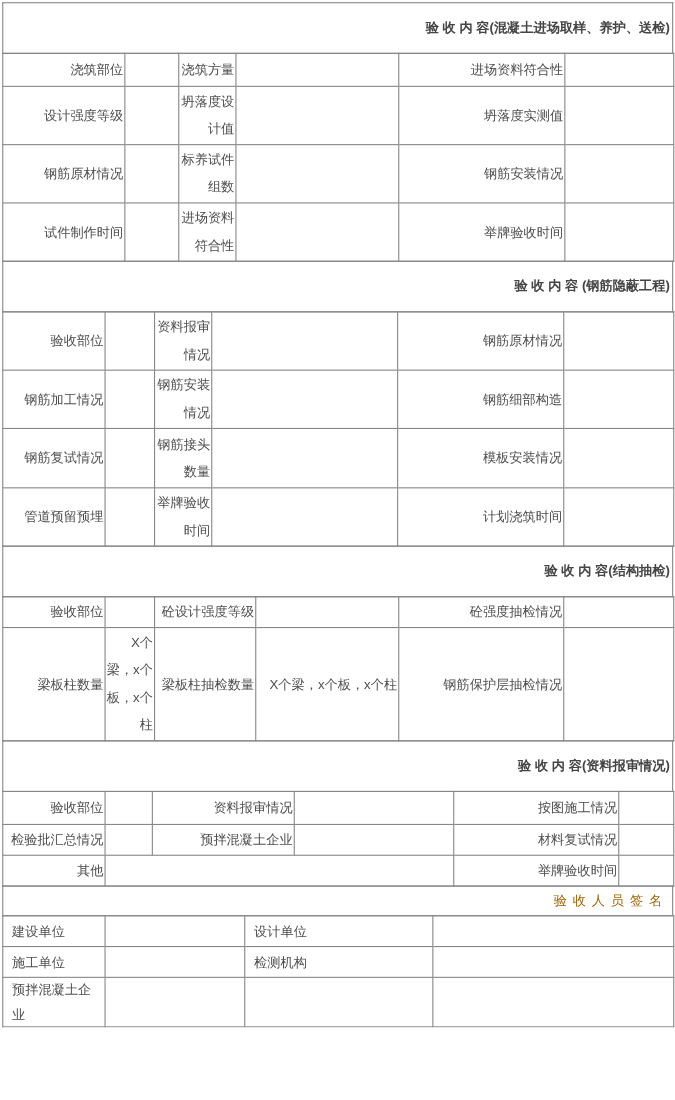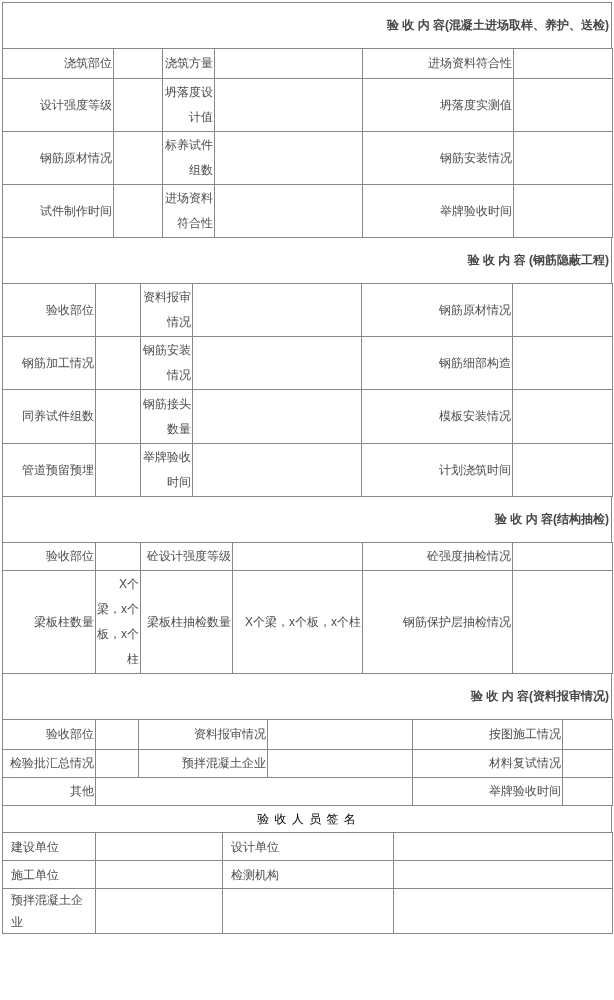--- a/index.html
+++ b/index.html
@@ -7,21 +7,21 @@
   .sheet { width:610px; margin:2px auto 0 2px; background:#fff; }
   table { border-collapse:collapse; table-layout:fixed; width:610px; margin-top:-1px; }
   .sheet table:first-child { margin-top:0; }
   td { border:1px solid #878787; font-size:12px; padding:0; vertical-align:middle;
        overflow:hidden; word-break:break-all; }
   .lbl  { text-align:right; line-height:25px; padding:1px 1px; }
   .val  { padding:0 2px; }
   .lft  { text-align:left; padding:0 8px; line-height:22px; }
   .para { text-align:left; line-height:27px; padding:2px 10px; }
   .hdr td { text-align:right; font-weight:bold; color:#454545; padding:14px 2px; }
-  .sigttl td { text-align:center; padding:0 8px; letter-spacing:1px; color:#000000; }
+  .sigttl td { text-align:right; padding:0 8px; letter-spacing:1px; color:#a16207; }
 </style>
 </head>
 <body>
 
 <div class="sheet">
 
 
   <table>
     <tbody>
         <tr class="hdr" style="height:24px">
@@ -103,21 +103,21 @@
     </tr>
     <tr style="height:53px">
       <td class="lbl">钢筋加工情况</td>
       <td class="val"></td>
       <td class="lbl">钢筋安装情况</td>
       <td class="val"></td>
       <td class="lbl">钢筋细部构造</td>
       <td class="val"></td>
     </tr>
     <tr style="height:54px">
-      <td class="lbl">同养试件组数</td>
+      <td class="lbl">钢筋复试情况</td>
       <td class="val"></td>
       <td class="lbl">钢筋接头数量</td>
       <td class="val"></td>
       <td class="lbl">模板安装情况</td>
       <td class="val"></td>
     </tr>
     <tr style="height:48px">
       <td class="lbl">管道预留预埋</td>
       <td class="val"></td>
       <td class="lbl">举牌验收时间</td>

